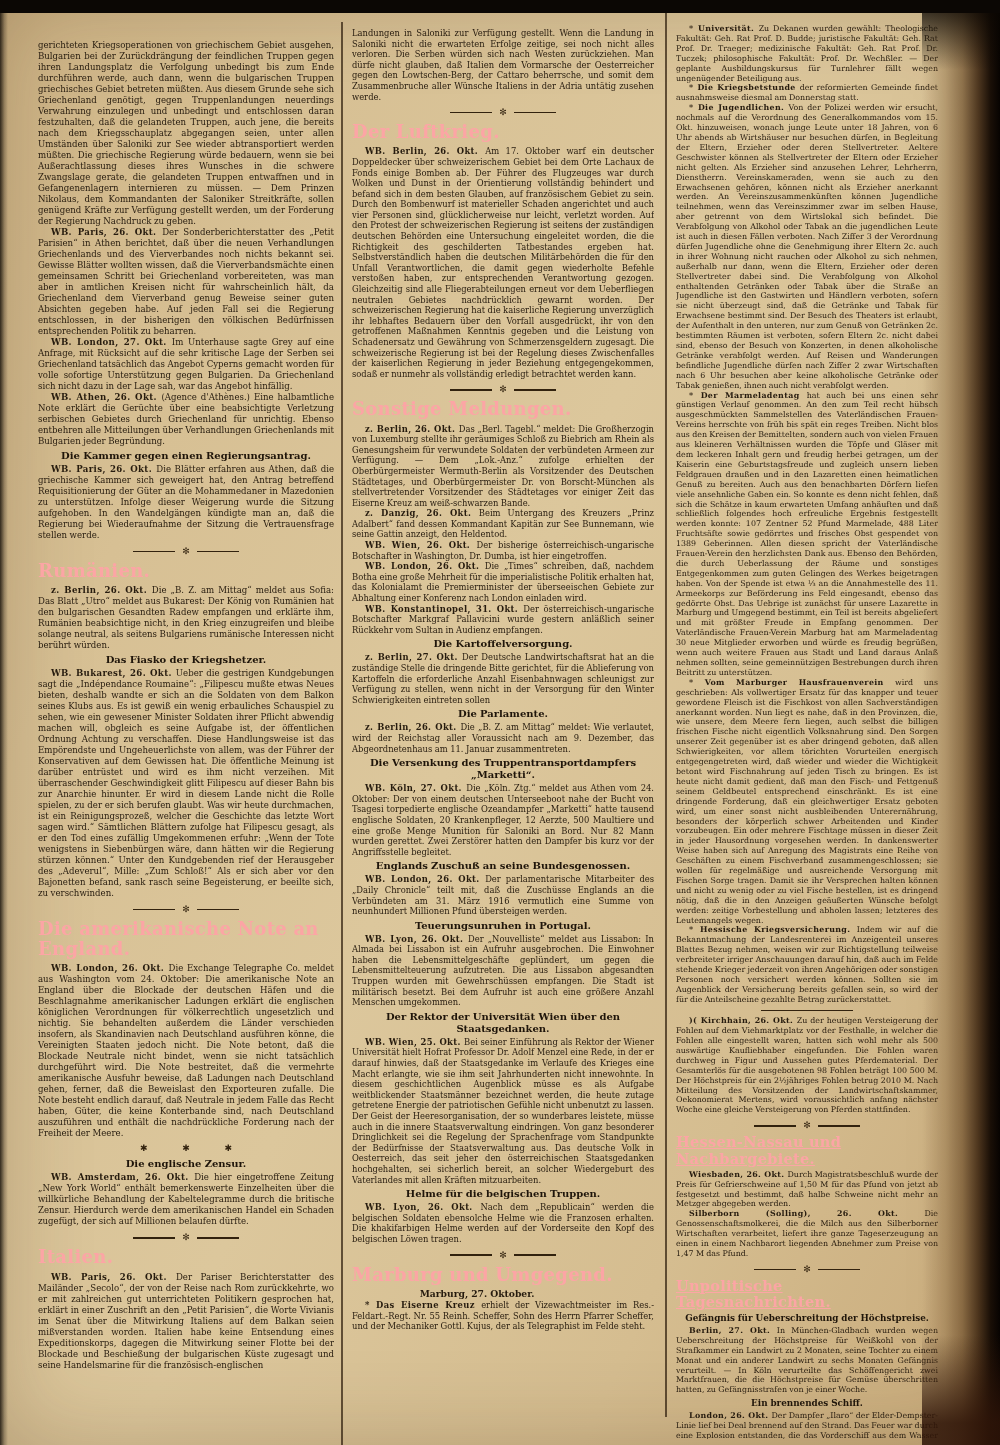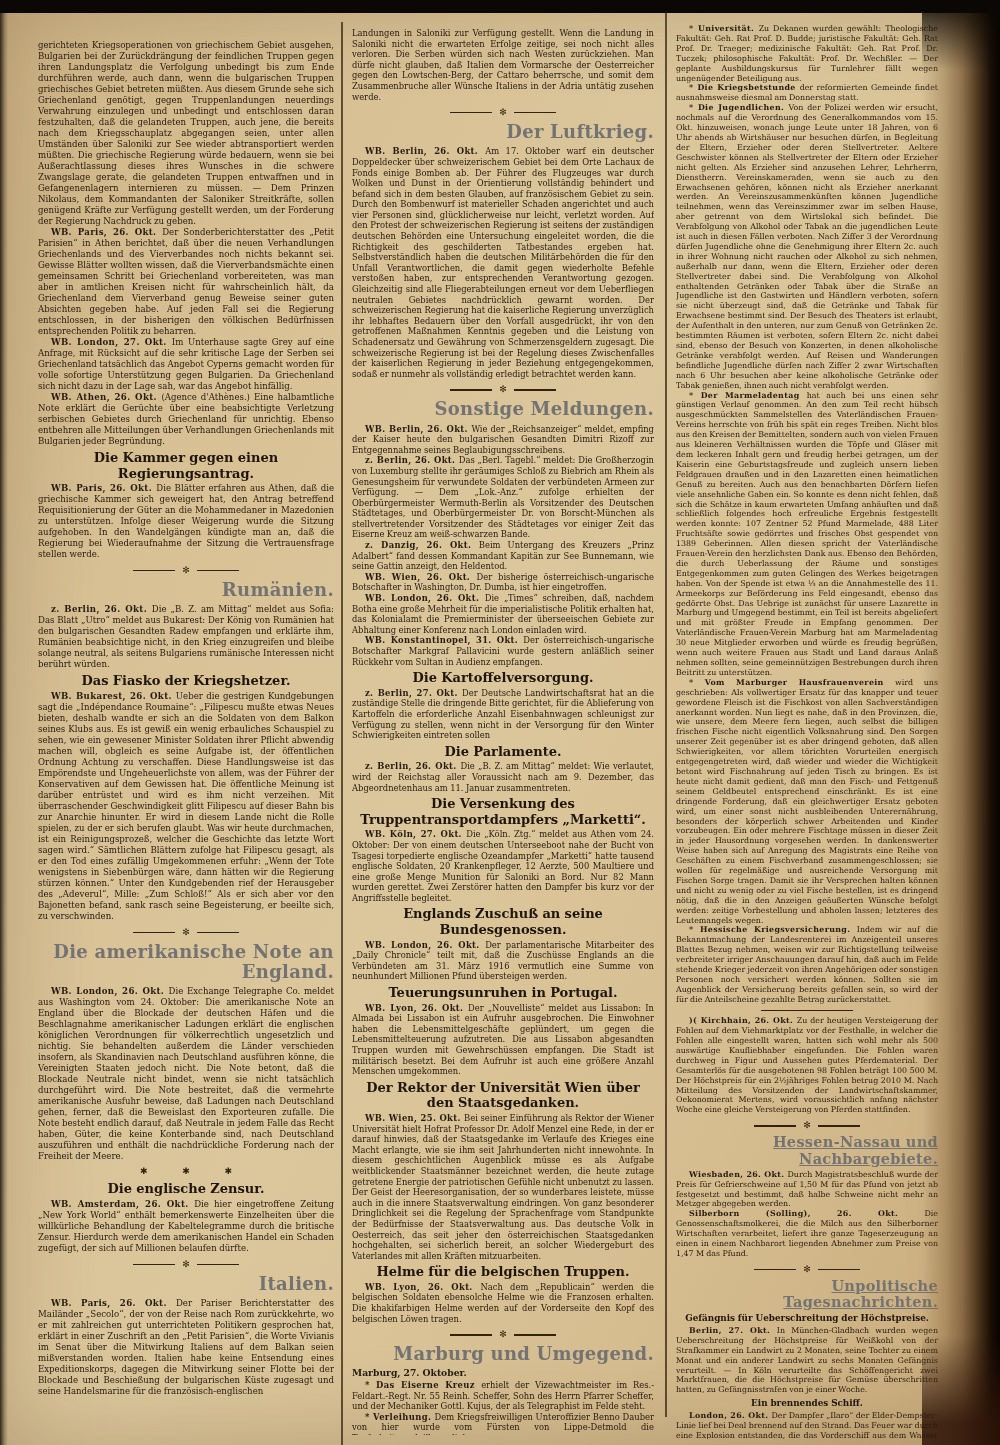--- a/index.html
+++ b/index.html
@@ -30,26 +30,26 @@
 
   .col{position:absolute;overflow:hidden;color:#261b0e;text-align:justify;z-index:3;
     word-spacing:-0.2px;}
   .col-1{left:38px;top:40px;width:296px;bottom:0;font-size:8.6px;line-height:11px;}
   .col-2{left:352px;top:28px;width:302px;bottom:10px;font-size:8.4px;line-height:10.6px;}
   .col-3{left:676px;top:24px;width:262px;bottom:6px;font-size:7.9px;line-height:9.9px;}
 
   .para{margin:0;text-indent:13px;}
   .cont{text-indent:0;}
   .lead{font-weight:bold;letter-spacing:.35px;}
-  .headline{font-weight:bold;text-align:right;text-indent:0;font-size:18px;line-height:1.12;
-    margin:5px 0 4px;letter-spacing:.3px;color:#737373;}
+  .headline{font-weight:bold;text-align:left;text-indent:0;font-size:18px;line-height:1.12;
+    margin:5px 0 4px;letter-spacing:.3px;color:#fca5a5;}
   .col-3 .headline{font-size:14.5px;margin:4px 0 3px;text-decoration:underline;}
-  .subhead{font-weight:bold;text-align:center;text-indent:0;font-size:13px;line-height:1.2;margin:3px 0 2px;color:#1f150a;}
+  .subhead{font-weight:bold;text-align:center;text-indent:0;font-size:10px;line-height:1.2;margin:3px 0 2px;color:#1f150a;}
   .col-3 .subhead{font-size:8.8px;}
-  .dateline{font-weight:bold;text-align:left;padding-right:52px;margin:2px 0 1px;font-size:9.2px;}
+  .dateline{font-weight:bold;text-align:center;padding-right:52px;margin:2px 0 1px;font-size:9.2px;}
   .divider{display:flex;align-items:center;justify-content:center;gap:7px;margin:6px 0 4px;height:9px;text-indent:0;}
   .dline{width:42px;height:1.5px;background:#32220e;}
   .dglyph{font-size:9px;line-height:9px;color:#32220e;}
   .asterism{text-align:center;letter-spacing:16px;text-indent:16px;font-size:9px;margin:4px 0;color:#32220e;}
   .shortrule{width:92px;height:1.5px;background:#32220e;margin:5px auto;}
 </style>
 </head>
 <body>
 
 <div class="page">
@@ -102,21 +102,20 @@
         <span class="dline"></span>
       </div>
       <div class="headline">Der Luftkrieg.</div>
       <div class="para"><span class="lead">WB. Berlin, 26. Okt. </span>Am 17. Oktober warf ein deutscher Doppeldecker über schweizerischem Gebiet bei dem Orte Lachaux de Fonds einige Bomben ab. Der Führer des Flugzeuges war durch Wolken und Dunst in der Orientierung vollständig behindert und befand sich in dem besten Glauben, auf französischem Gebiet zu sein. Durch den Bombenwurf ist materieller Schaden angerichtet und auch vier Personen sind, glücklicherweise nur leicht, verletzt worden. Auf den Protest der schweizerischen Regierung ist seitens der zuständigen deutschen Behörden eine Untersuchung eingeleitet worden, die die Richtigkeit des geschilderten Tatbestandes ergeben hat. Selbstverständlich haben die deutschen Militärbehörden die für den Unfall Verantwortlichen, die damit gegen wiederholte Befehle verstoßen haben, zur entsprechenden Verantwortung gezogen. Gleichzeitig sind alle Fliegerabteilungen erneut vor dem Ueberfliegen neutralen Gebietes nachdrücklich gewarnt worden. Der schweizerischen Regierung hat die kaiserliche Regierung unverzüglich ihr lebhaftes Bedauern über den Vorfall ausgedrückt, ihr von den getroffenen Maßnahmen Kenntnis gegeben und die Leistung von Schadenersatz und Gewährung von Schmerzensgeldern zugesagt. Die schweizerische Regierung ist bei der Regelung dieses Zwischenfalles der kaiserlichen Regierung in jeder Beziehung entgegengekommen, sodaß er nunmehr als vollständig erledigt betrachtet werden kann.</div>
       <div class="divider">
         <span class="dline"></span>
         <span class="dglyph">✻</span>
         <span class="dline"></span>
       </div>
       <div class="headline">Sonstige Meldungen.</div>
-      <div class="para"><span class="lead">WB. Berlin, 26. Okt. </span>Wie der „Reichsanzeiger“ meldet, empfing der Kaiser heute den bulgarischen Gesandten Dimitri Rizoff zur Entgegennahme seines Beglaubigungsschreibens.</div>
       <div class="para"><span class="lead">z. Berlin, 26. Okt. </span>Das „Berl. Tagebl.“ meldet: Die Großherzogin von Luxemburg stellte ihr geräumiges Schloß zu Biebrich am Rhein als Genesungsheim für verwundete Soldaten der verbündeten Armeen zur Verfügung. — Dem „Lok.-Anz.“ zufolge erhielten der Oberbürgermeister Wermuth-Berlin als Vorsitzender des Deutschen Städtetages, und Oberbürgermeister Dr. von Borscht-München als stellvertretender Vorsitzender des Städtetages vor einiger Zeit das Eiserne Kreuz am weiß-schwarzen Bande.</div>
       <div class="para"><span class="lead">z. Danzig, 26. Okt. </span>Beim Untergang des Kreuzers „Prinz Adalbert“ fand dessen Kommandant Kapitän zur See Bunnemann, wie seine Gattin anzeigt, den Heldentod.</div>
       <div class="para"><span class="lead">WB. Wien, 26. Okt. </span>Der bisherige österreichisch-ungarische Botschafter in Washington, Dr. Dumba, ist hier eingetroffen.</div>
       <div class="para"><span class="lead">WB. London, 26. Okt. </span>Die „Times“ schreiben, daß, nachdem Botha eine große Mehrheit für die imperialistische Politik erhalten hat, das Kolonialamt die Premierminister der überseeischen Gebiete zur Abhaltung einer Konferenz nach London einladen wird.</div>
       <div class="para"><span class="lead">WB. Konstantinopel, 31. Okt. </span>Der österreichisch-ungarische Botschafter Markgraf Pallavicini wurde gestern anläßlich seiner Rückkehr vom Sultan in Audienz empfangen.</div>
       <div class="subhead">Die Kartoffelversorgung.</div>
       <div class="para"><span class="lead">z. Berlin, 27. Okt. </span>Der Deutsche Landwirtschaftsrat hat an die zuständige Stelle die dringende Bitte gerichtet, für die Ablieferung von Kartoffeln die erforderliche Anzahl Eisenbahnwagen schleunigst zur Verfügung zu stellen, wenn nicht in der Versorgung für den Winter Schwierigkeiten eintreten sollen</div>
       <div class="subhead">Die Parlamente.</div>
       <div class="para"><span class="lead">z. Berlin, 26. Okt. </span>Die „B. Z. am Mittag“ meldet: Wie verlautet, wird der Reichstag aller Voraussicht nach am 9. Dezember, das Abgeordnetenhaus am 11. Januar zusammentreten.</div>
       <div class="subhead">Die Versenkung des Truppentransportdampfers „Marketti“.</div>
@@ -130,21 +129,20 @@
       <div class="subhead">Helme für die belgischen Truppen.</div>
       <div class="para"><span class="lead">WB. Lyon, 26. Okt. </span>Nach dem „Republicain“ werden die belgischen Soldaten ebensolche Helme wie die Franzosen erhalten. Die khakifarbigen Helme werden auf der Vorderseite den Kopf des belgischen Löwen tragen.</div>
       <div class="divider">
         <span class="dline"></span>
         <span class="dglyph">✻</span>
         <span class="dline"></span>
       </div>
       <div class="headline">Marburg und Umgegend.</div>
       <div class="dateline">Marburg, 27. Oktober.</div>
       <div class="para"><span class="lead">* Das Eiserne Kreuz </span>erhielt der Vizewachtmeister im Res.-Feldart.-Regt. Nr. 55 Reinh. Scheffer, Sohn des Herrn Pfarrer Scheffer, und der Mechaniker Gottl. Kujus, der als Telegraphist im Felde steht.</div>
-      <div class="para"><span class="lead">* Verleihung. </span>Dem Kriegsfreiwilligen Unteroffizier Benno Dauber von hier wurde vom Fürsten von Lippe-Detmold die Tapferkeitsmedaille verliehen.</div>
     </div>
   <div class="col col-3">
       <div class="para"><span class="lead">* Universität. </span>Zu Dekanen wurden gewählt: Theologische Fakultät: Geh. Rat Prof. D. Budde; juristische Fakultät: Geh. Rat Prof. Dr. Traeger; medizinische Fakultät: Geh. Rat Prof. Dr. Tuczek; philosophische Fakultät: Prof. Dr. Wechßler. — Der geplante Ausbildungskursus für Turnlehrer fällt wegen ungenügender Beteiligung aus.</div>
       <div class="para"><span class="lead">* Die Kriegsbetstunde </span>der reformierten Gemeinde findet ausnahmsweise diesmal am Donnerstag statt.</div>
       <div class="para"><span class="lead">* Die Jugendlichen. </span>Von der Polizei werden wir ersucht, nochmals auf die Verordnung des Generalkommandos vom 15. Okt. hinzuweisen, wonach junge Leute unter 18 Jahren, von 6 Uhr abends ab Wirtshäuser nur besuchen dürfen, in Begleitung der Eltern, Erzieher oder deren Stellvertreter. Aeltere Geschwister können als Stellvertreter der Eltern oder Erzieher nicht gelten. Als Erzieher sind anzusehen Lehrer, Lehrherrn, Dienstherrn. Vereinskameraden, wenn sie auch zu den Erwachsenen gehören, können nicht als Erzieher anerkannt werden. An Vereinszusammenkünften können Jugendliche teilnehmen, wenn das Vereinszimmer zwar im selben Hause, aber getrennt von dem Wirtslokal sich befindet. Die Verabfolgung von Alkohol oder Tabak an die jugendlichen Leute ist auch in diesen Fällen verboten. Nach Ziffer 3 der Verordnung dürfen Jugendliche ohne die Genehmigung ihrer Eltern 2c. auch in ihrer Wohnung nicht rauchen oder Alkohol zu sich nehmen, außerhalb nur dann, wenn die Eltern, Erzieher oder deren Stellvertreter dabei sind. Die Verabfolgung von Alkohol enthaltenden Getränken oder Tabak über die Straße an Jugendliche ist den Gastwirten und Händlern verboten, sofern sie nicht überzeugt sind, daß die Getränke und Tabak für Erwachsene bestimmt sind. Der Besuch des Theaters ist erlaubt, der Aufenthalt in den unteren, nur zum Genuß von Getränken 2c. bestimmten Räumen ist verboten, sofern Eltern 2c. nicht dabei sind, ebenso der Besuch von Konzerten, in denen alkoholische Getränke verabfolgt werden. Auf Reisen und Wanderungen befindliche Jugendliche dürfen nach Ziffer 2 zwar Wirtschaften nach 6 Uhr besuchen aber keine alkoholische Getränke oder Tabak genießen, ihnen auch nicht verabfolgt werden.</div>
       <div class="para"><span class="lead">* Der Marmeladentag </span>hat auch bei uns einen sehr günstigen Verlauf genommen. An den zum Teil recht hübsch ausgeschmückten Sammelstellen des Vaterländischen Frauen-Vereins herrschte von früh bis spät ein reges Treiben. Nicht blos aus den Kreisen der Bemittelten, sondern auch von vielen Frauen aus kleineren Verhältnissen wurden die Töpfe und Gläser mit dem leckeren Inhalt gern und freudig herbei getragen, um der Kaiserin eine Geburtstagsfreude und zugleich unsern lieben Feldgrauen draußen und in den Lazaretten einen heimatlichen Genuß zu bereiten. Auch aus den benachbarten Dörfern liefen viele ansehnliche Gaben ein. So konnte es denn nicht fehlen, daß sich die Schätze in kaum erwarteten Umfang anhäuften und daß schließlich folgendes hoch erfreuliche Ergebnis festgestellt werden konnte: 107 Zentner 52 Pfund Marmelade, 488 Liter Fruchtsäfte sowie gedörrtes und frisches Obst gespendet von 1389 Geberinnen. Allen diesen spricht der Vaterländische Frauen-Verein den herzlichsten Dank aus. Ebenso den Behörden, die durch Ueberlassung der Räume und sonstiges Entgegenkommen zum guten Gelingen des Werkes beigetragen haben. Von der Spende ist etwa ⅓ an die Annahmestelle des 11. Armeekorps zur Beförderung ins Feld eingesandt, ebenso das gedörrte Obst. Das Uebrige ist zunächst für unsere Lazarette in Marburg und Umgegend bestimmt, ein Teil ist bereits abgeliefert und mit größter Freude in Empfang genommen. Der Vaterländische Frauen-Verein Marburg hat am Marmeladentag 30 neue Mitglieder erworben und würde es freudig begrüßen, wenn auch weitere Frauen aus Stadt und Land daraus Anlaß nehmen sollten, seine gemeinnützigen Bestrebungen durch ihren Beitritt zu unterstützen.</div>
       <div class="para"><span class="lead">* Vom Marburger Hausfrauenverein </span>wird uns geschrieben: Als vollwertiger Ersatz für das knapper und teuer gewordene Fleisch ist die Fischkost von allen Sachverständigen anerkannt worden. Nun liegt es nahe, daß in den Provinzen, die, wie unsere, dem Meere fern liegen, auch selbst die billigen frischen Fische nicht eigentlich Volksnahrung sind. Den Sorgen unserer Zeit gegenüber ist es aber dringend geboten, daß allen Schwierigkeiten, vor allem törichten Vorurteilen energisch entgegengetreten wird, daß wieder und wieder die Wichtigkeit betont wird Fischnahrung auf jeden Tisch zu bringen. Es ist heute nicht damit gedient, daß man den Fisch- und Fettgenuß seinem Geldbeutel entsprechend einschränkt. Es ist eine dringende Forderung, daß ein gleichwertiger Ersatz geboten wird, um einer sonst nicht ausbleibenden Unterernährung, besonders der körperlich schwer Arbeitenden und Kinder vorzubeugen. Ein oder mehrere Fischtage müssen in dieser Zeit in jeder Hausordnung vorgesehen werden. In dankenswerter Weise haben sich auf Anregung des Magistrats eine Reihe von Geschäften zu einem Fischverband zusammengeschlossen; sie wollen für regelmäßige und ausreichende Versorgung mit Fischen Sorge tragen. Damit sie ihr Versprechen halten können und nicht zu wenig oder zu viel Fische bestellen, ist es dringend nötig, daß die in den Anzeigen geäußerten Wünsche befolgt werden: zeitige Vorbestellung und abholen lassen; letzteres des Leutemangels wegen.</div>
       <div class="para"><span class="lead">* Hessische Kriegsversicherung. </span>Indem wir auf die Bekanntmachung der Landesrenterei im Anzeigenteil unseres Blattes Bezug nehmen, weisen wir zur Richtigstellung teilweise verbreiteter irriger Anschauungen darauf hin, daß auch im Felde stehende Krieger jederzeit von ihren Angehörigen oder sonstigen Personen noch versichert werden können. Sollten sie im Augenblick der Versicherung bereits gefallen sein, so wird der für die Anteilscheine gezahlte Betrag zurückerstattet.</div>
       <div class="shortrule"></div>
       <div class="para"><span class="lead">)( Kirchhain, 26. Okt. </span>Zu der heutigen Versteigerung der Fohlen auf dem Viehmarktplatz vor der Festhalle, in welcher die Fohlen alle eingestellt waren, hatten sich wohl mehr als 500 auswärtige Kaufliebhaber eingefunden. Die Fohlen waren durchweg in Figur und Aussehen gutes Pferdematerial. Der Gesamterlös für die ausgebotenen 98 Fohlen beträgt 100 500 M. Der Höchstpreis für ein 2½jähriges Fohlen betrug 2010 M. Nach Mitteilung des Vorsitzenden der Landwirtschaftskammer, Oekonomierat Mertens, wird voraussichtlich anfang nächster Woche eine gleiche Versteigerung von Pferden stattfinden.</div>

